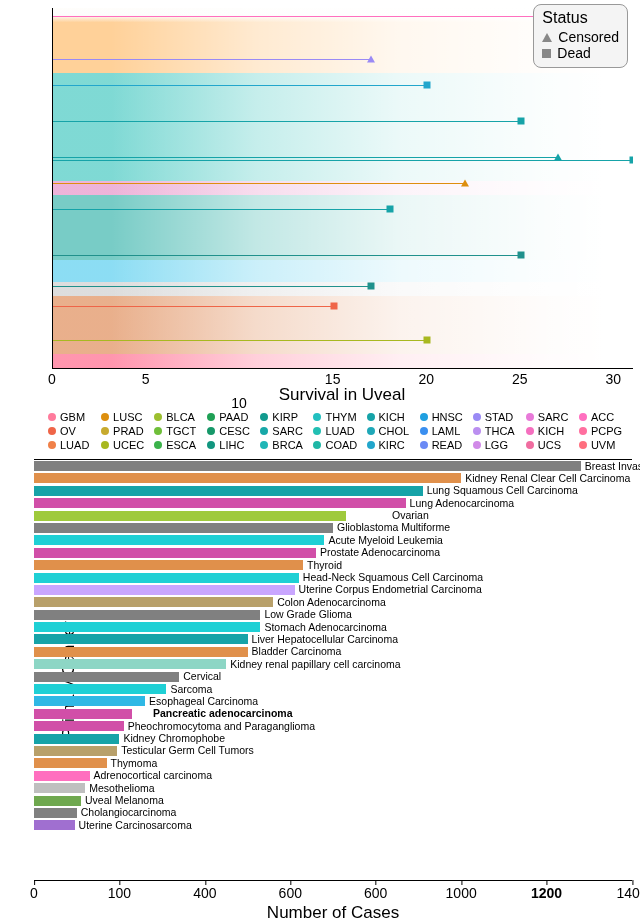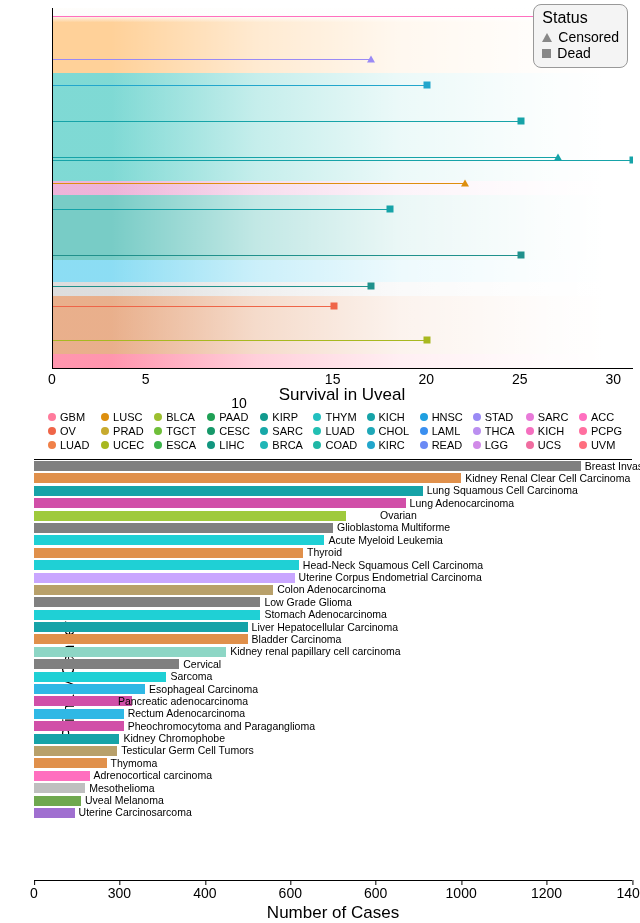--- a/index.html
+++ b/index.html
@@ -297,31 +297,35 @@
       <div class="bar-row">
         <div class="bar" style="width: 388.7px; background: rgb(22, 163, 168);"></div>
         <div class="bar-label" style="left: 392.7px;">Lung Squamous Cell Carcinoma</div>
       </div>
       <div class="bar-row">
         <div class="bar" style="width: 371.614px; background: rgb(209, 79, 168);"></div>
         <div class="bar-label" style="left: 375.614px;">Lung Adenocarcinoma</div>
       </div>
       <div class="bar-row">
         <div class="bar" style="width: 311.814px; background: rgb(159, 202, 60);"></div>
-        <div class="bar-label" style="left: 318px; padding-left: 28px;">Ovarian</div>
+        <div class="bar-label" style="left: 330px; padding-left: 28px;">Ovarian</div>
       </div>
       <div class="bar-row">
         <div class="bar" style="width: 299px; background: rgb(128, 128, 128);"></div>
         <div class="bar-label" style="left: 303px; text-align: right;">Glioblastoma Multiforme</div>
       </div>
       <div class="bar-row">
         <div class="bar" style="width: 290.457px; background: rgb(31, 208, 213);"></div>
         <div class="bar-label" style="left: 294.457px;">Acute Myeloid Leukemia</div>
       </div>
       <div class="bar-row">
+        <div class="bar" style="width: 281.914px; background: rgb(209, 79, 168);"></div>
+        <div class="bar-label" style="left: 285.914px;">Prostate Adenocarcinoma</div>
+      </div>
+      <div class="bar-row">
         <div class="bar" style="width: 269.1px; background: rgb(224, 144, 75);"></div>
         <div class="bar-label" style="left: 273.1px;">Thyroid</div>
       </div>
       <div class="bar-row">
         <div class="bar" style="width: 264.829px; background: rgb(31, 208, 213);"></div>
         <div class="bar-label" style="left: 268.829px;">Head-Neck Squamous Cell Carcinoma</div>
       </div>
       <div class="bar-row">
         <div class="bar" style="width: 260.557px; background: rgb(201, 166, 255);"></div>
         <div class="bar-label" style="left: 264.557px;">Uterine Corpus Endometrial Carcinoma</div>
@@ -357,25 +361,21 @@
       <div class="bar-row">
         <div class="bar" style="width: 132.414px; background: rgb(31, 208, 213);"></div>
         <div class="bar-label" style="left: 136.414px;">Sarcoma</div>
       </div>
       <div class="bar-row">
         <div class="bar" style="width: 111.057px; background: rgb(47, 184, 229);"></div>
         <div class="bar-label" style="left: 115.057px;">Esophageal Carcinoma</div>
       </div>
       <div class="bar-row">
         <div class="bar" style="width: 98.2429px; background: rgb(209, 79, 168);"></div>
-        <div class="bar-label" style="left: 84px;">Pancreatic adenocarcinoma</div>
-      </div>
-      <div class="bar-row">
-        <div class="bar" style="width: 89.7px; background: rgb(47, 184, 229);"></div>
-        <div class="bar-label" style="left: 93.7px;">Rectum Adenocarcinoma</div>
+        <div class="bar-label" style="left: 119px; font-weight: bold;">Pancreatic adenocarcinoma</div>
       </div>
       <div class="bar-row">
         <div class="bar" style="width: 89.7px; background: rgb(209, 79, 168);"></div>
         <div class="bar-label" style="left: 93.7px;">Pheochromocytoma and Paraganglioma</div>
       </div>
       <div class="bar-row">
         <div class="bar" style="width: 85.4286px; background: rgb(22, 163, 168);"></div>
         <div class="bar-label" style="left: 89.4286px;">Kidney Chromophobe</div>
       </div>
       <div class="bar-row">
@@ -390,30 +390,34 @@
         <div class="bar" style="width: 55.5286px; background: rgb(255, 111, 191);"></div>
         <div class="bar-label" style="left: 59.5286px;">Adrenocortical carcinoma</div>
       </div>
       <div class="bar-row">
         <div class="bar" style="width: 51.2571px; background: rgb(191, 191, 191);"></div>
         <div class="bar-label" style="left: 55.2571px;">Mesothelioma</div>
       </div>
       <div class="bar-row">
         <div class="bar" style="width: 46.9857px; background: rgb(111, 168, 79);"></div>
         <div class="bar-label" style="left: 50.9857px;">Uveal Melanoma</div>
+      </div>
+      <div class="bar-row">
+        <div class="bar" style="width: 42.7143px; background: rgb(128, 128, 128);"></div>
+        <div class="bar-label" style="left: 46.7143px;">Cholangiocarcinoma</div>
       </div>
       <div class="bar-row">
         <div class="bar" style="width: 40.5786px; background: rgb(160, 111, 208);"></div>
         <div class="bar-label" style="left: 44.5786px;">Uterine Carcinosarcoma</div>
       </div>
     </div>
 </div>
 <div class="bar-axis" id="bar-xticks">
     <div class="bar-x-tick" style="left: 0px;">0</div>
-    <div class="bar-x-tick" style="left: 85.4286px;">300</div>
+    <div class="bar-x-tick" style="left: 85.4286px;">100</div>
     <div class="bar-x-tick" style="left: 170.857px;">400</div>
     <div class="bar-x-tick" style="left: 256.286px;">600</div>
     <div class="bar-x-tick" style="left: 341.714px;">600</div>
     <div class="bar-x-tick" style="left: 427.143px;">1000</div>
-    <div class="bar-x-tick" style="left: 512.571px;">1200</div>
+    <div class="bar-x-tick" style="left: 512.571px; font-weight: bold;">1200</div>
     <div class="bar-x-tick" style="left: 598px;">1400</div>
   </div>
 <div class="bar-x-label">Number of Cases</div>
 
 </body></html>

